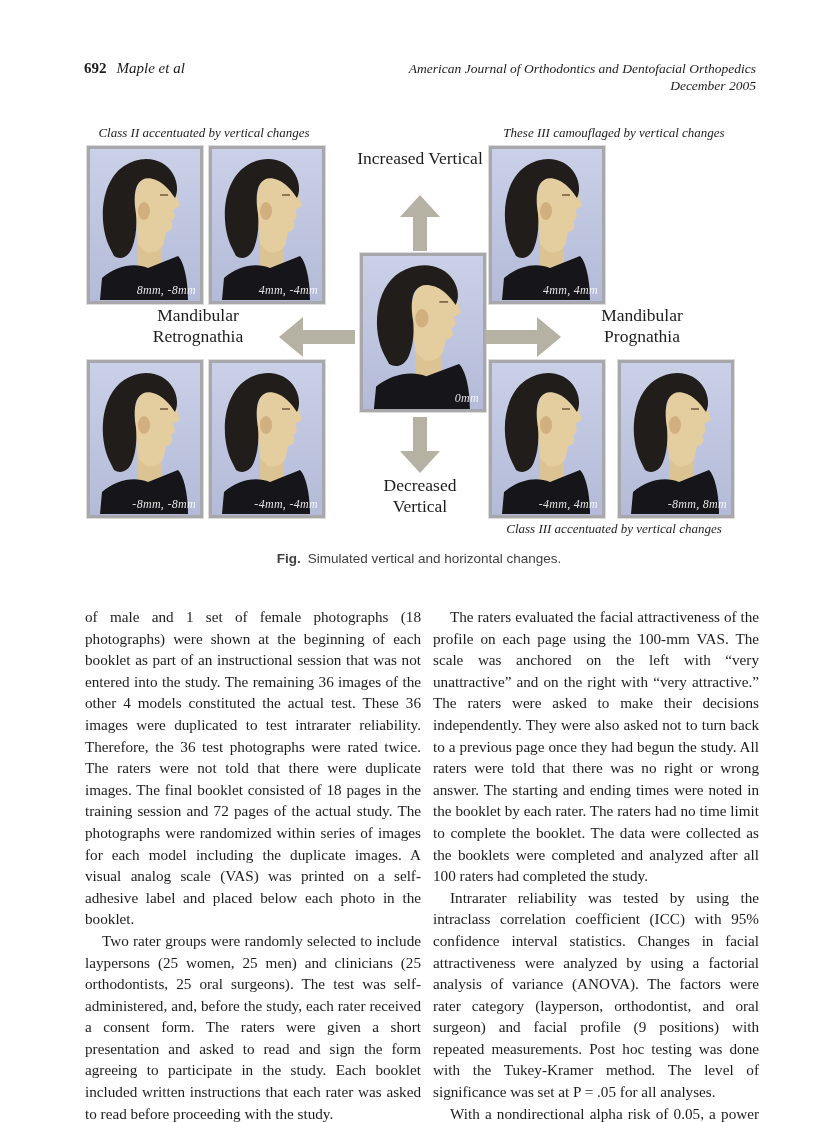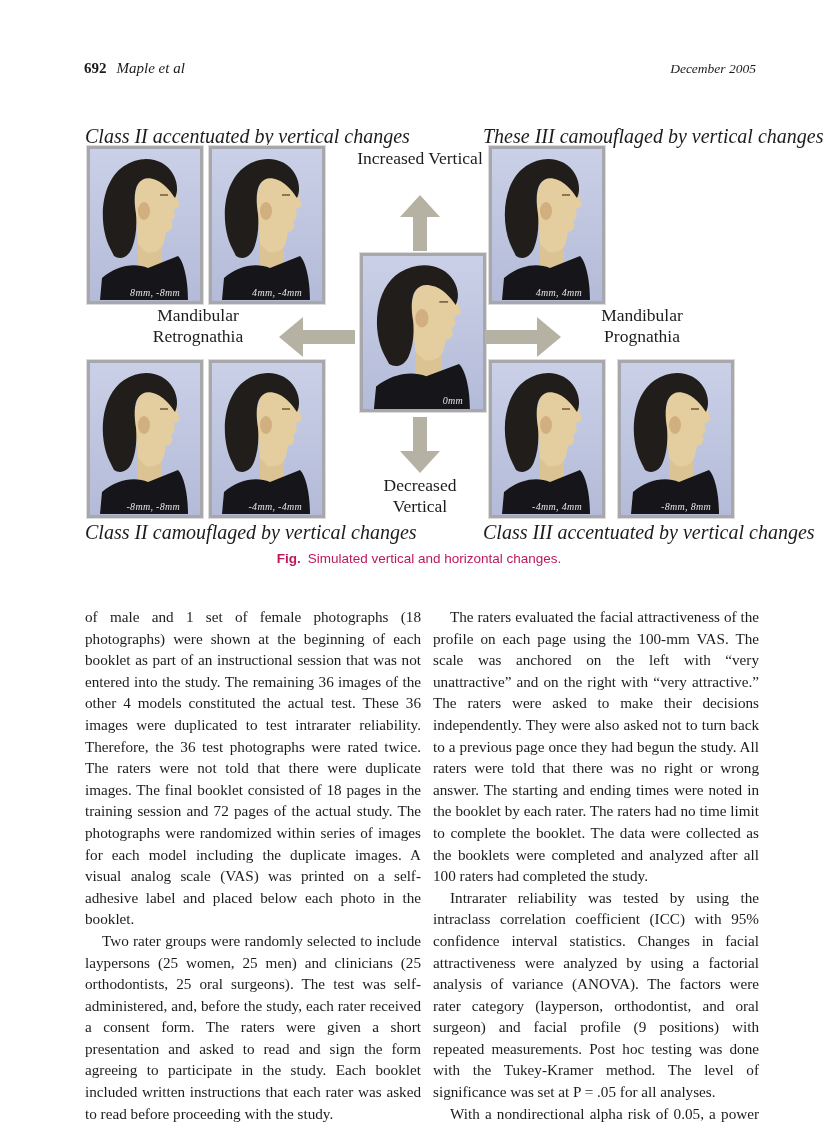--- a/index.html
+++ b/index.html
@@ -12,37 +12,37 @@
   
   .header { position:absolute; top:60px; left:84px; width:672px;
             display:flex; justify-content:space-between; align-items:flex-start; }
   .header-left { font-size:15px; }
   .page-num { font-weight:bold; font-style:normal; margin-right:10px; }
   .authors { font-style:italic; }
   .header-right { text-align:right; font-style:italic; font-size:13.5px; line-height:17px; }
 
   
   .figure { position:absolute; left:85px; top:125px; width:670px; height:420px; }
-  .fig-label-italic { position:absolute; font-style:italic; font-size:20px; text-align:center; white-space:nowrap; }
+  .fig-label-italic { position:absolute; font-style:italic; font-size:13px; text-align:center; white-space:nowrap; }
   .fig-label-bold { position:absolute; font-weight:normal; font-size:17.5px; line-height:21px; text-align:center; }
 
   .photo { position:absolute; width:110px; height:152px;
            border:3px solid #a7a7ac; outline:1px solid #dcdcdc;
            background:linear-gradient(#cad0e7,#b4bbd8); }
   .photo.center { width:120px; height:153px; }
   .photo svg.sil { position:absolute; left:0; top:0; width:100%; height:100%; }
-  .photo-label { position:absolute; right:20px; bottom:3px; font-size:10px;
+  .photo-label { position:absolute; right:4px; bottom:3px; font-size:12px;
                  font-style:italic; color:rgba(255,255,255,.88); letter-spacing:.3px; }
 
   .arrow { position:absolute; }
   .arrow svg { display:block; }
 
   
   .caption { position:absolute; top:551px; left:0; width:100%; text-align:center;
-             font-family:"Liberation Sans", sans-serif; font-size:13.5px; color:#be185d; }
+             font-family:"Liberation Sans", sans-serif; font-size:13.5px; color:#404040; }
   .caption .cap-prefix { font-weight:bold; margin-right:7px; }
 
   
   .col { position:absolute; top:606px; font-size:15.2px; line-height:21.6px;
          text-align:justify; }
   .col-left  { left:85px;  width:336px; }
   .col-right { left:433px; width:326px; }
   .col p { margin:0; }
   .col p.indent { text-indent:17px; }
 </style>
@@ -62,29 +62,29 @@
   </defs>
 </svg>
 
 <div class="page">
 
   <div class="header">
     <div class="header-left">
       <span class="page-num">692</span><span class="authors">Maple et al</span>
     </div>
     <div class="header-right">
+      <div>American Journal of Orthodontics and Dentofacial Orthopedics</div>
       <div>December 2005</div>
     </div>
   </div>
 
   <div class="figure">
 
     <div class="fig-label-italic" style="left:0;top:0;width:238px">Class II accentuated by vertical changes</div>
     <div class="fig-label-italic" style="left:398px;top:0;width:262px">These III camouflaged by vertical changes</div>
-    <div class="fig-label-italic" style="left:0;top:396px;width:238px">Class II camouflaged by vertical changes</div>
     <div class="fig-label-italic" style="left:398px;top:396px;width:262px">Class III accentuated by vertical changes</div>
 
     <div class="photo" style="left:2px;top:21px">
       <svg class="sil" viewBox="0 0 110 150">
           <use href="#profile-sil"></use>
         </svg>
       <span class="photo-label">8mm, -8mm</span>
     </div>
     <div class="photo" style="left:124px;top:21px">
       <svg class="sil" viewBox="0 0 110 150">

